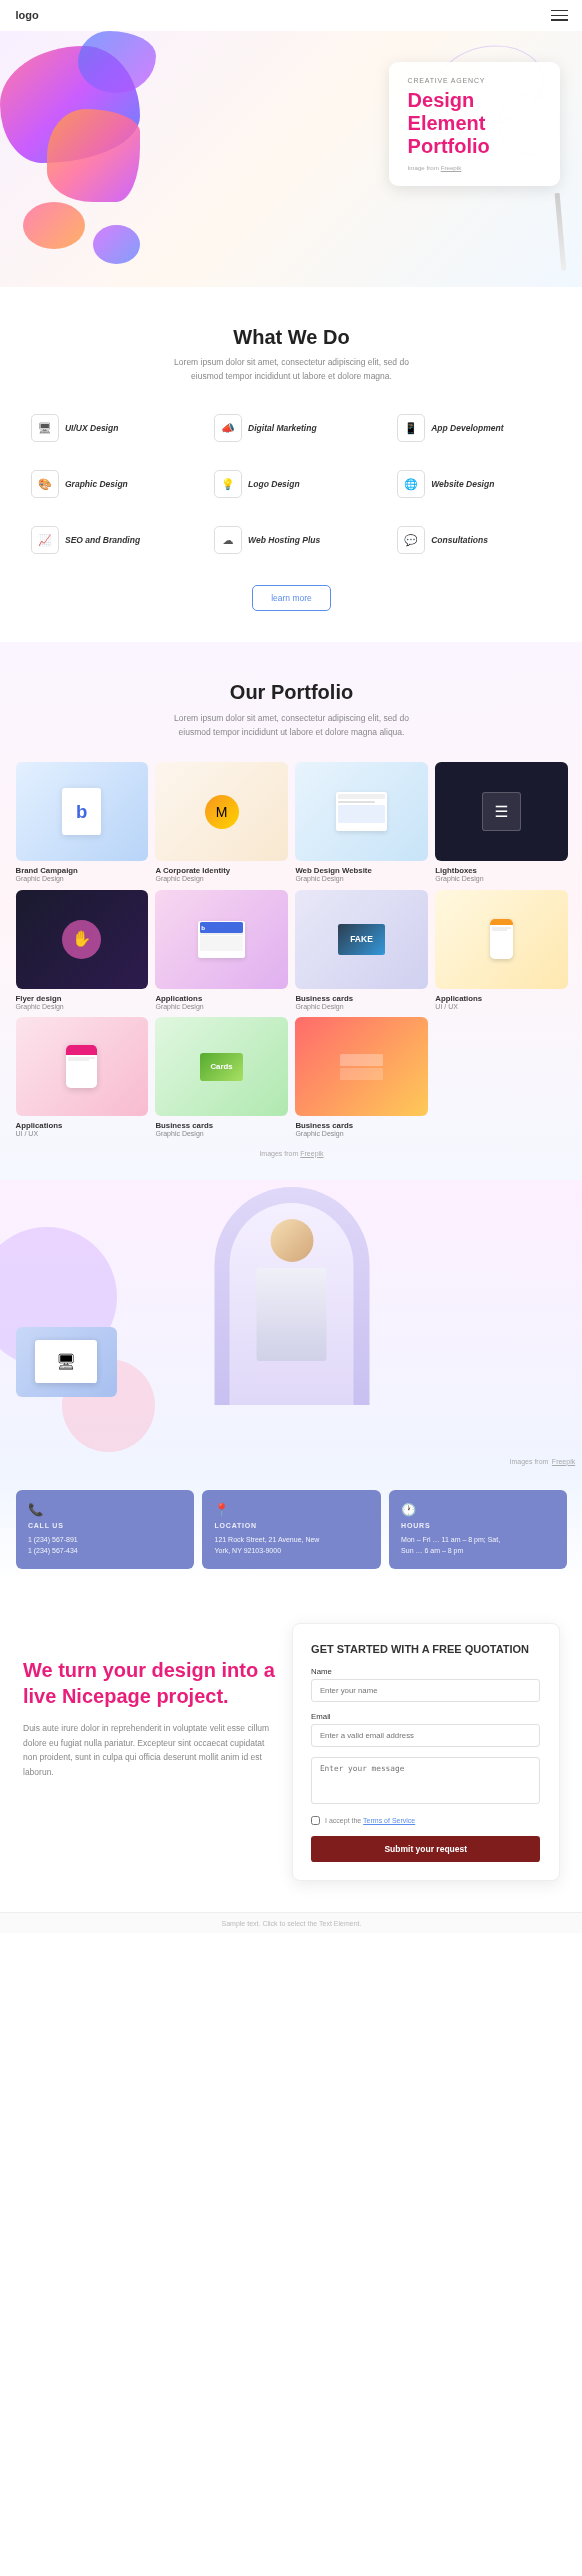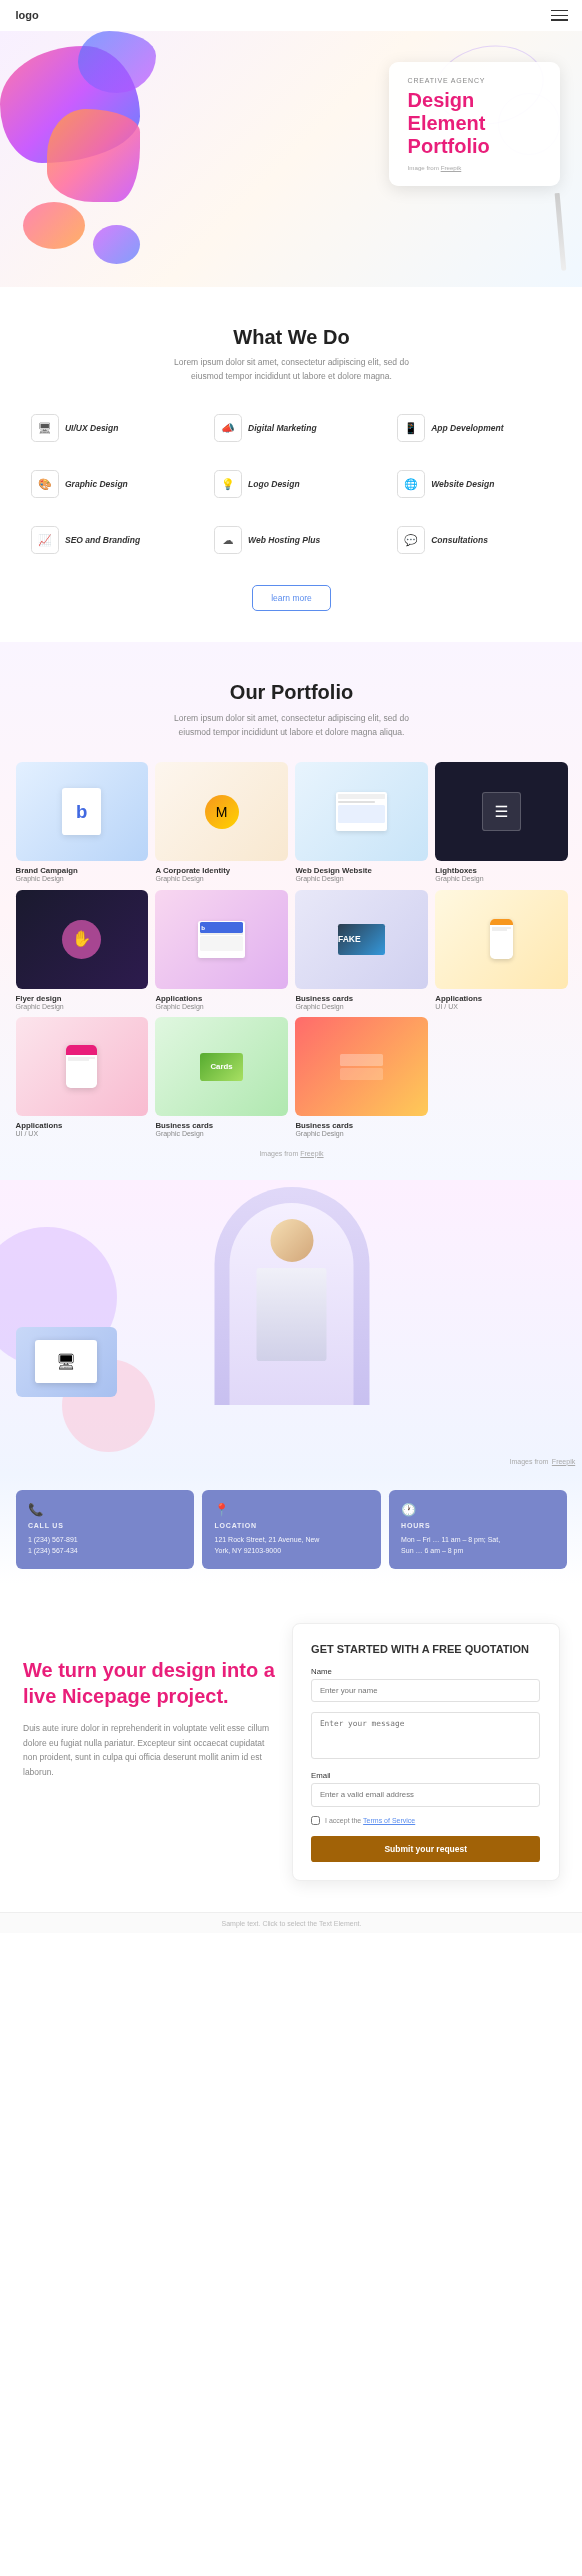--- a/index.html
+++ b/index.html
@@ -142,21 +142,21 @@
     }
     .form-textarea {
       width: 100%; padding: 6.2px 7.8px; border: 0.8px solid #e0e0e0; border-radius: 3.1px;
       font-size: 7.8px; color: #bbb; height: 47px; resize: none; outline: none;
     }
     .form-checkbox-row { display: flex; align-items: center; gap: 4.7px; margin-bottom: 11px; }
     .form-checkbox { width: 9.3px; height: 9.3px; border: 0.8px solid #ccc; border-radius: 1.6px; }
     .form-checkbox-label { font-size: 7px; color: #888; }
     .form-checkbox-label a { color: #5b8dee; text-decoration: underline; }
     .submit-btn {
-      width: 100%; padding: 7.8px; background: #a16207; color: white;
+      width: 100%; padding: 7.8px; background: #7f1d1d; color: white;
       border: none; border-radius: 3.1px; font-size: 8.5px; cursor: pointer; font-weight: 600;
     }
 
     
     .footer-sample {
       background: #fafafa; text-align: center; padding: 6.2px;
       font-size: 7px; color: #bbb; border-top: 0.8px solid #eee;
     }
 
     
@@ -322,21 +322,21 @@
           </div>
         </div>
       </div>
       <div class="portfolio-title">Applications</div>
       <div class="portfolio-cat">Graphic Design</div>
     </div>
 
     <div class="portfolio-item">
       <div class="portfolio-thumb" style="background:linear-gradient(135deg,#e8e8f8,#d0d0f0);position:relative;">
         <div class="thumb-content">
-          <div style="width:47px;height:31px;background:linear-gradient(135deg,#2c3e50,#3498db);border-radius:2.3px;display:flex;align-items:center;">
+          <div style="width:47px;height:31px;background:linear-gradient(135deg,#2c3e50,#3498db);border-radius:2.3px;display:flex;align-items:center;justify-content:center;">
             <span style="color:white;font-size:8.5px;font-weight:700;">FAKE</span>
           </div>
         </div>
       </div>
       <div class="portfolio-title">Business cards</div>
       <div class="portfolio-cat">Graphic Design</div>
     </div>
 
 
     <div class="portfolio-item">
@@ -463,25 +463,25 @@
     <h2 class="quote-tagline">We turn your design into a live Nicepage project.</h2>
     <p class="quote-desc">Duis aute irure dolor in reprehenderit in voluptate velit esse cillum dolore eu fugiat nulla pariatur. Excepteur sint occaecat cupidatat non proident, sunt in culpa qui officia deserunt mollit anim id est laborun.</p>
   </div>
   <div class="quote-form-card">
     <div class="form-title">GET STARTED WITH A FREE QUOTATION</div>
     <div class="form-group">
       <label class="form-label">Name</label>
       <input class="form-input" type="text" placeholder="Enter your name" style="">
     </div>
     <div class="form-group">
-      <textarea class="form-textarea" placeholder="Enter your message" style=""></textarea>
-    </div>
-    <div class="form-group">
       <label class="form-label">Email</label>
       <input class="form-input" type="email" placeholder="Enter a valid email address" style="">
+    </div>
+    <div class="form-group">
+      <textarea class="form-textarea" placeholder="Enter your message" style=""></textarea>
     </div>
     <div class="form-checkbox-row">
       <input type="checkbox" class="form-checkbox" style="">
       <span class="form-checkbox-label">
         <span>I accept the</span> <a>Terms of Service</a>
       </span>
     </div>
     <button class="submit-btn">Submit your request</button>
   </div>
 </section>

